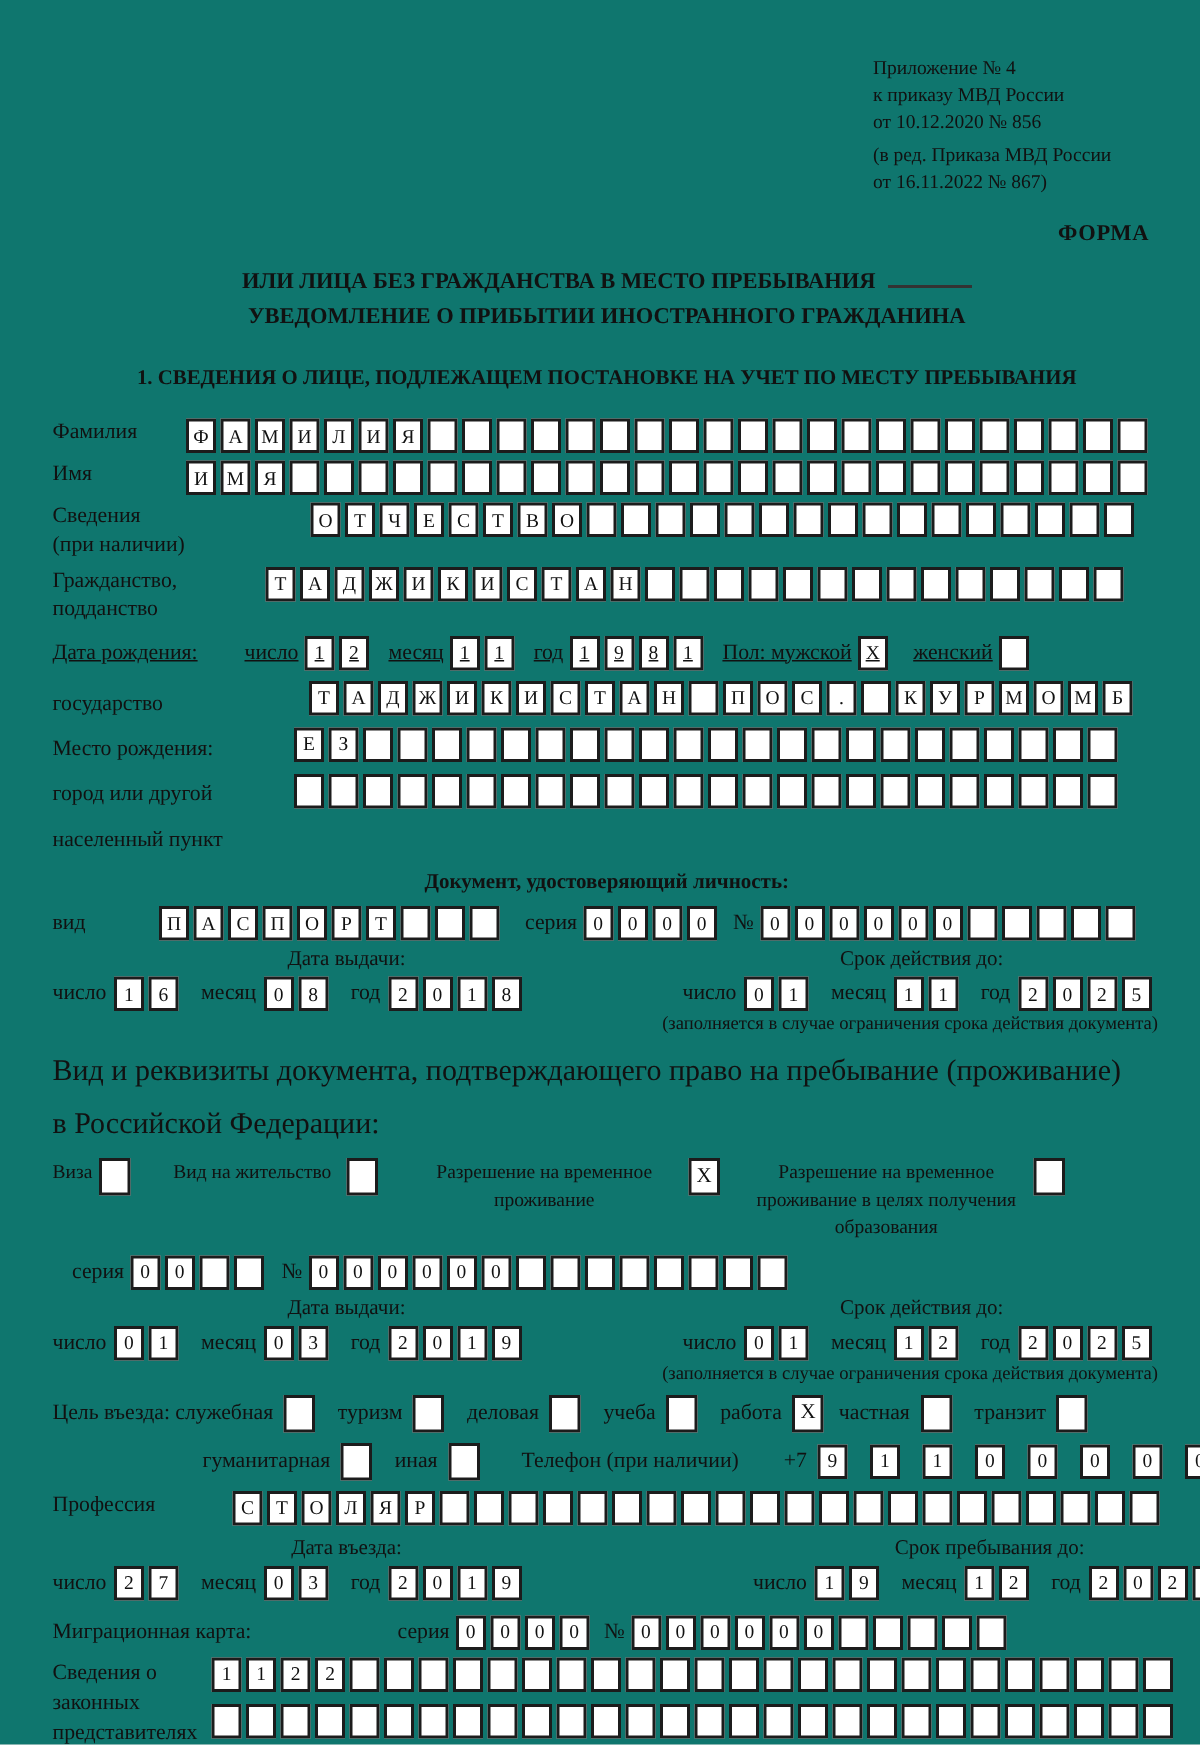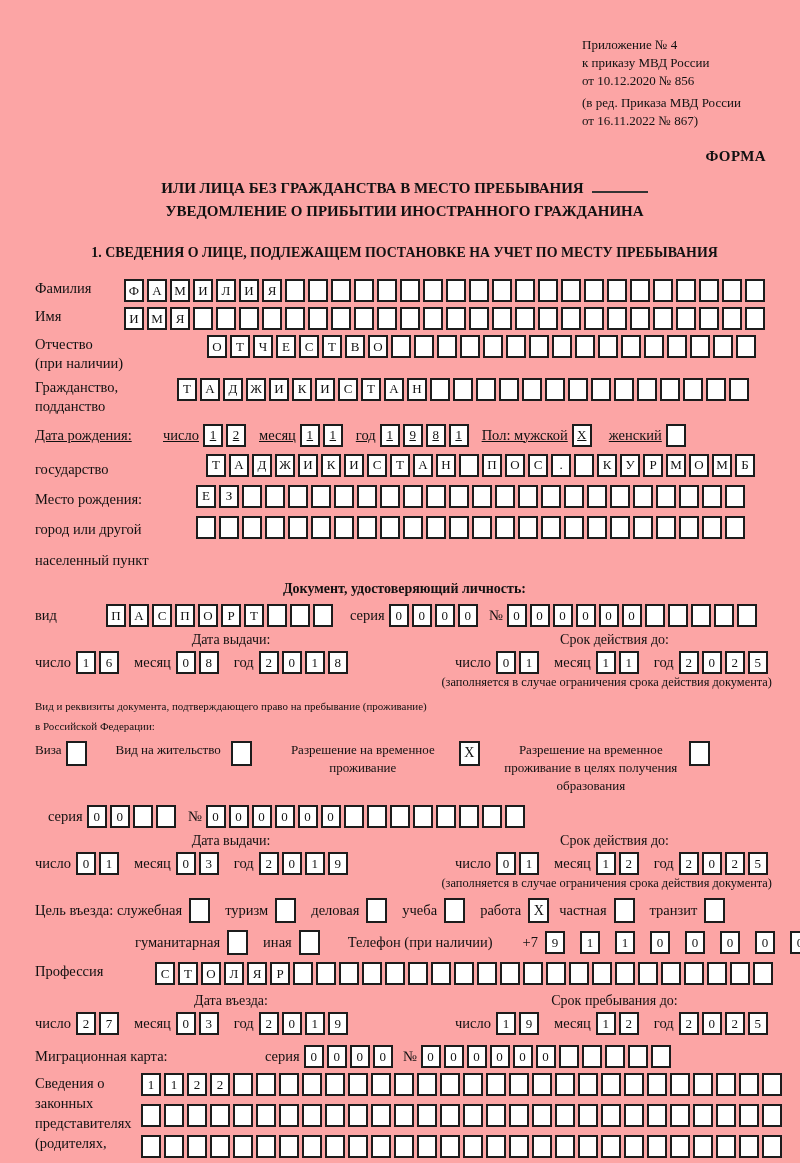--- a/index.html
+++ b/index.html
@@ -1,17 +1,17 @@
 <!DOCTYPE html>
 <html><head>
 <meta charset="utf-8">
 <style>
   html,body { margin:0; padding:0; background:#e8e8e8; }
   .page {
-    width:800px; height:1163px; margin:0 auto; background:#fca5a5;
+    width:800px; height:1163px; margin:0 auto; background:#0f766e;
     box-sizing:border-box; padding:36px 26px 0 35px; position:relative; overflow:hidden;
     font-family:"Liberation Serif","DejaVu Serif",serif; color:#111;
   }
   .hdr-right { margin-left:auto; width:192px; font-size:13px; line-height:1.38; }
   .hdr-right .gap { height:4px; }
   .forma { text-align:right; font-weight:bold; font-size:15px; margin-top:18px; padding-right:8px; letter-spacing:.4px; }
   .title { text-align:center; font-weight:bold; font-size:15px; line-height:1.55; margin-top:12px; }
   .blank-line { display:inline-block; width:56px; border-bottom:2px solid #333; height:13px; margin-left:8px; }
   .sec1 { text-align:center; font-weight:bold; font-size:13.9px; margin-top:22px; margin-bottom:18px; }
 
@@ -31,21 +31,21 @@
 
   .dates { display:flex; margin:2px 0 0 0; }
   .dhalf { width:392px; flex:0 0 auto; }
   .dhalf.r { width:auto; flex:1 1 auto; padding-left:28px; }
   .dhead { text-align:center; font-size:14px; margin-bottom:3px; }
   .dvals { display:flex; align-items:center; }
   .dvals .il { margin-right:5px; }
   .dvals .sep { margin-left:12px; }
   .cap { text-align:right; font-size:12.4px; margin:1px 2px 7px 0; }
 
-  .plaintext { font-size:11px; line-height:1.75; }
+  .plaintext { font-size:20px; line-height:1.75; }
   .cbrow { display:flex; align-items:flex-start; margin:5px 0 10px 0; }
   .cbitem { display:flex; align-items:flex-start; }
   .cbtext { font-size:13px; line-height:1.4; text-align:center; }
   .cbitem .cell { margin-left:10px; }
 
   .prow { display:flex; align-items:center; margin-bottom:7px; }
   .prow .il { margin-right:7px; }
   .prow .cell { margin-right:15px; }
 
   .bp-rows .cells { margin-bottom:8px; }
@@ -141,21 +141,21 @@
         <span class="cell"></span>
         <span class="cell"></span>
         <span class="cell"></span>
         <span class="cell"></span>
         <span class="cell"></span>
       </div>
   </div>
 
   <div class="row">
     <div class="lbl w172">
-      <div>Отчество</div>
+      <div>Сведения</div>
       <div>(при наличии)</div>
     </div>
     <div class="cells">
         <span class="cell">О</span>
         <span class="cell">Т</span>
         <span class="cell">Ч</span>
         <span class="cell">Е</span>
         <span class="cell">С</span>
         <span class="cell">Т</span>
         <span class="cell">В</span>
@@ -573,21 +573,21 @@
         <span class="cell"></span>
         <span class="cell"></span>
         <span class="cell"></span>
         <span class="cell"></span>
         <span class="cell"></span>
         <span class="cell"></span>
         <span class="cell"></span>
       </div>
   </div>
 
-  <div class="dates" style="margin-top:8px;">
+  <div class="dates" style="margin-top:8px;gap:47px;">
     <div class="dhalf">
       <div class="dhead">Дата въезда:</div>
       <div class="dvals">
         <span class="il">число</span>
         <span class="cells">
             <span class="cell">2</span>
             <span class="cell">7</span>
           </span>
         <span class="il sep">месяц</span>
         <span class="cells">

